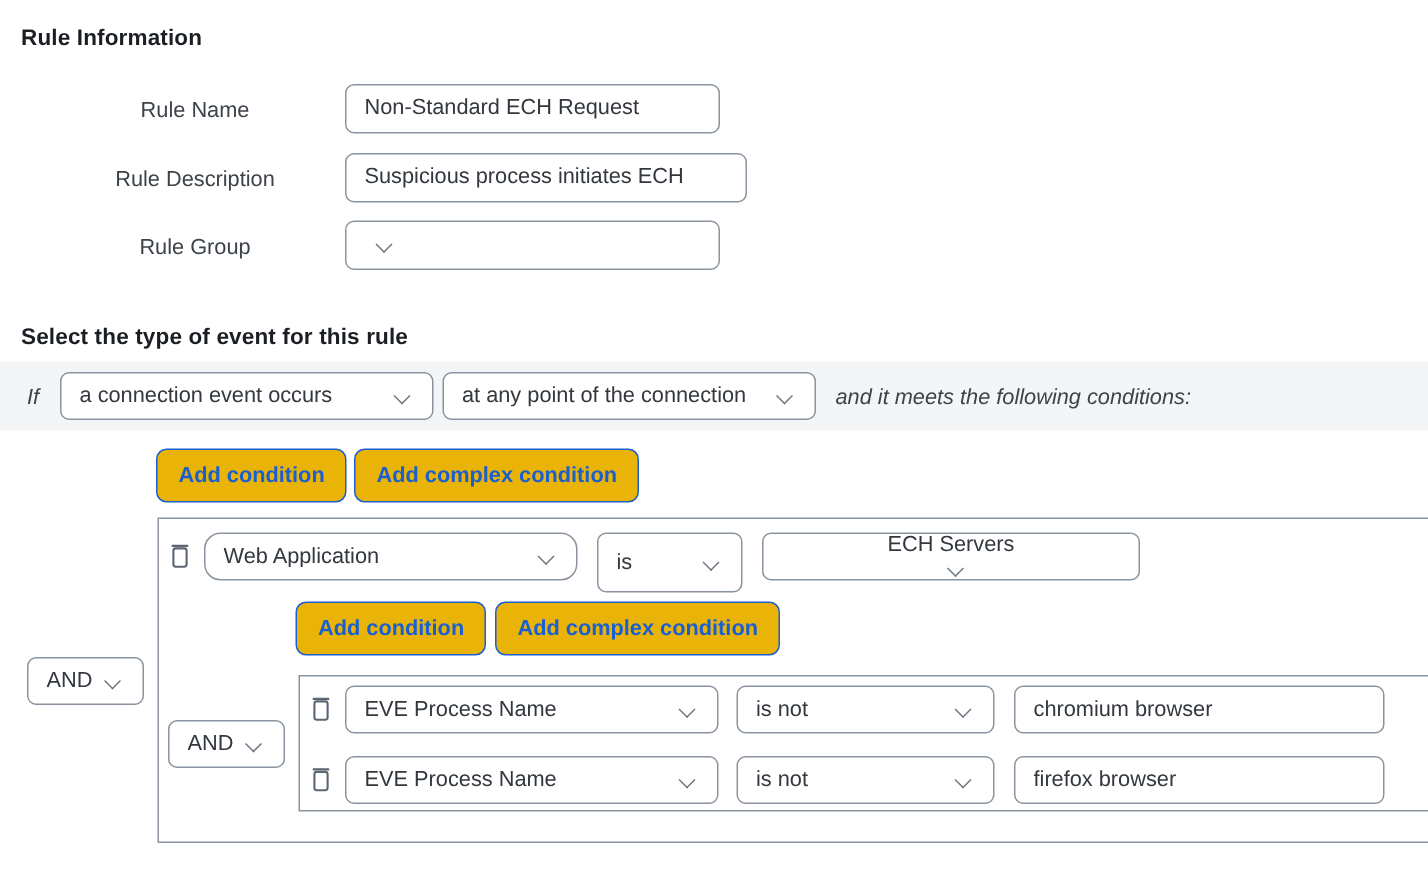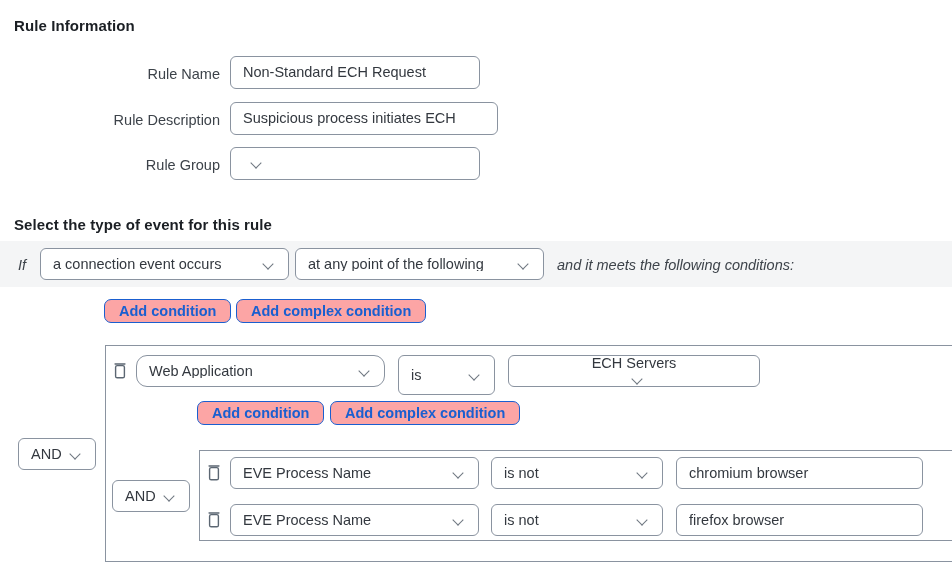--- a/index.html
+++ b/index.html
@@ -64,21 +64,21 @@
     color: #1b1f24;
     letter-spacing: 0.1px;
     white-space: nowrap;
   }
 
   
   .flabel {
     position: absolute;
     font-size: 14.5px;
     color: #3d434a;
-    text-align: right;
+    text-align: center;
     white-space: nowrap;
   }
 
   
   #if-strip {
     position: absolute;
     left: 0;
     top: 241px;
     width: 952px;
     height: 46px;
@@ -91,29 +91,29 @@
     white-space: nowrap;
     font-style: italic;
   }
 
   
   .btn-blue {
     position: absolute;
     box-sizing: border-box;
     border: 1.6px solid #1a5fd0;
     border-radius: 7px;
-    background: #fca5a5;
+    background: #eab308;
     color: #1a5fd0;
     font-family: "Liberation Sans", sans-serif;
     font-size: 14.5px;
     font-weight: bold;
     display: flex;
     align-items: center;
     justify-content: center;
-    height: 24px;
+    height: 36px;
     white-space: nowrap;
     cursor: pointer;
     padding: 0 14px;
   }
 
   
   .groupbox {
     position: absolute;
     box-sizing: border-box;
     border: 1.5px solid #8a93a0;
@@ -157,21 +157,21 @@
 <div id="if-strip"></div>
 
 <div class="strip-text" style="left:18px; top:257px;">If</div>
 
 <div class="ctl" style="left:40px; top:248px; width:249px; height:32px;">
   <span class="val">a connection event occurs</span>
   <span class="chev"></span>
 </div>
 
 <div class="ctl" style="left:295px; top:248px; width:249px; height:32px;">
-  <span class="val">at any point of the following</span>
+  <span class="val">at any point of the connection</span>
   <span class="chev"></span>
 </div>
 
 <div class="strip-text" style="left:557px; top:257px;">and it meets the following conditions:</div>
 
 <div class="btn-blue" style="left:104px; top:299px;">Add condition</div>
 <div class="btn-blue" style="left:236px; top:299px;">Add complex condition</div>
 
 <div class="groupbox" style="left:105px; top:345px; width:880px; height:217px;"></div>
 

